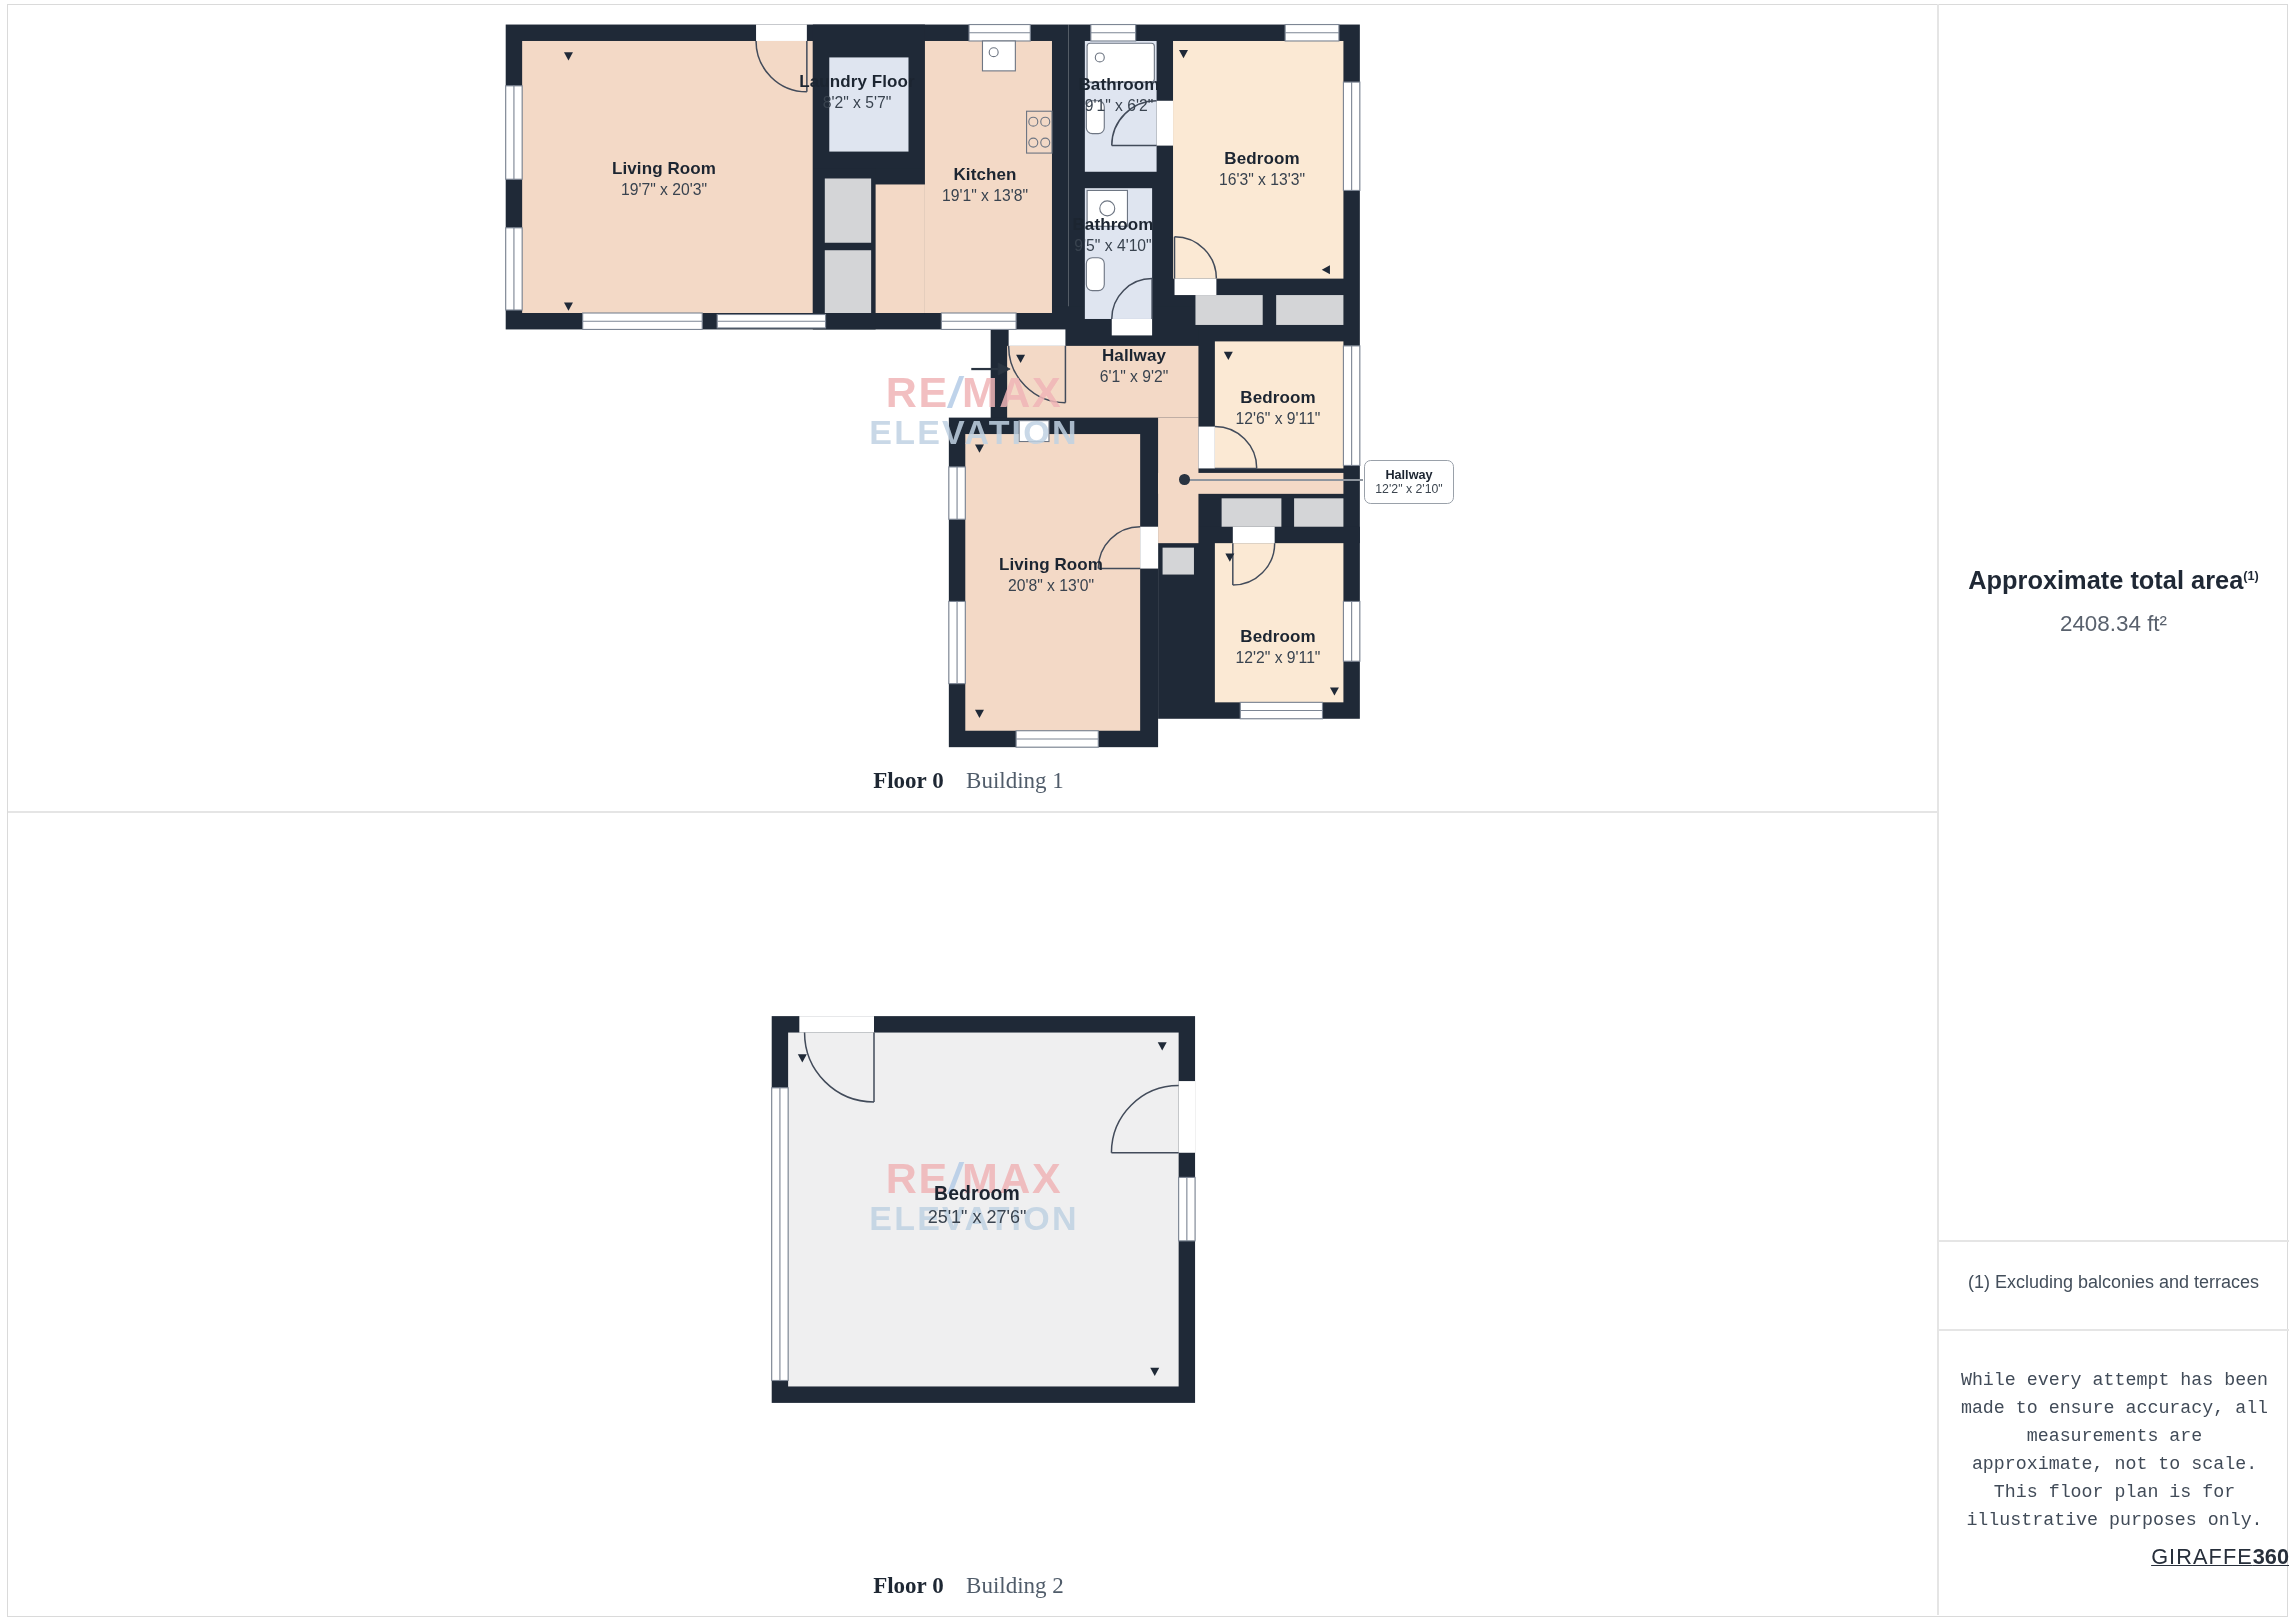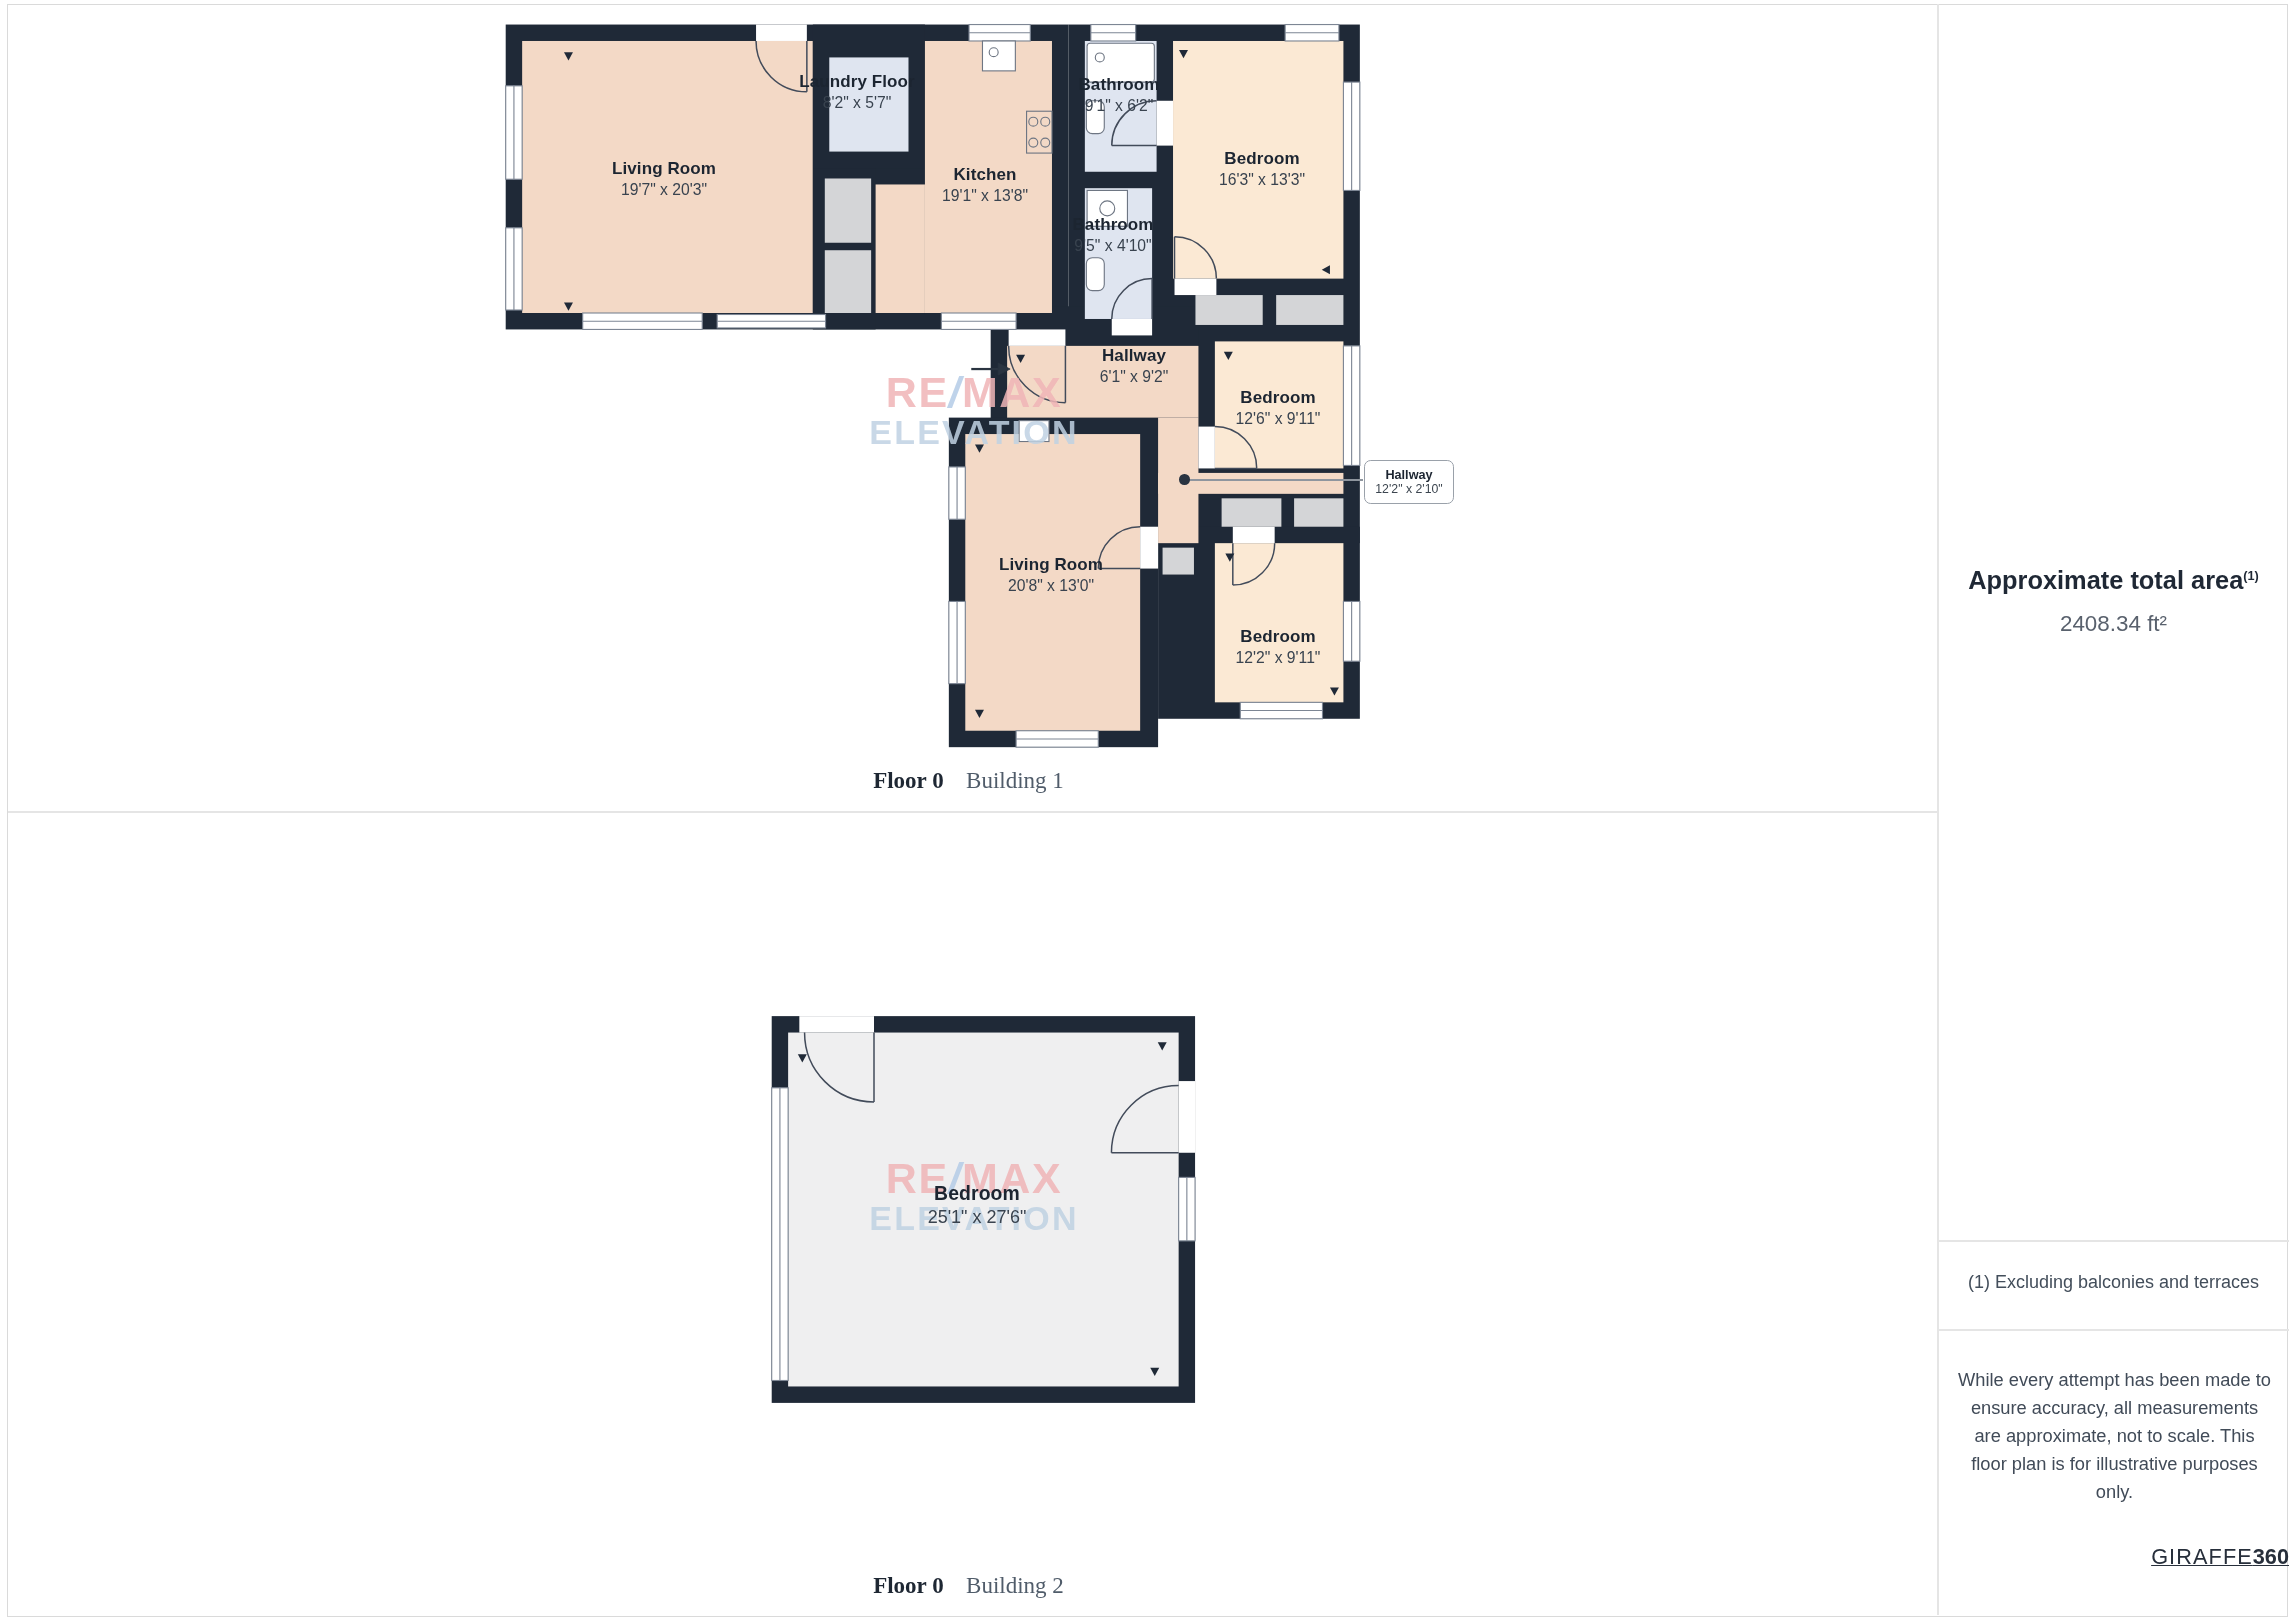--- a/index.html
+++ b/index.html
@@ -31,21 +31,21 @@
   .floor-caption{position:absolute;left:0;width:1937px;display:flex;justify-content:center;gap:22.4px;z-index:6;font-family:Liberation Serif, serif;}
   .floor-caption .fl{font-size:23px;font-weight:700;color:#1e2733;}
   .floor-caption .bl{font-size:23px;color:#505c6a;}
   
   .sb-area{position:absolute;left:1938px;top:566px;width:351px;text-align:center;z-index:6;}
   .sb-area .t{font-size:25.4px;font-weight:700;color:#1f2835;}
   .sb-area .t sup{font-size:12.7px;font-weight:700;}
   .sb-area .v{font-size:22.4px;color:#59616d;margin-top:16.4px;}
   .sb-note{position:absolute;left:1938px;top:1272px;width:351px;text-align:center;font-size:18px;color:#434e5b;z-index:6;}
   .sb-disc{position:absolute;left:1956px;top:1366px;width:317px;text-align:center;font-size:18.3px;
-           line-height:28px;color:#414b58;z-index:6;}
+           line-height:28px;color:#414b58;z-index:6;font-family:Liberation Mono, monospace;}
   .sb-disc p{margin:0;}
   .sb-disc p + p{margin-top:28px;}
   .sb-brand{position:absolute;left:1938px;top:1544px;width:351px;text-align:right;z-index:6;color:#272f3b;text-decoration:underline;}
   .sb-brand .bn{font-size:21.7px;font-weight:400;letter-spacing:1.1px;}
   .sb-brand .b3{font-size:21.7px;font-weight:800;}
 </style>
 </head>
 <body>
 
 <div class="page">

